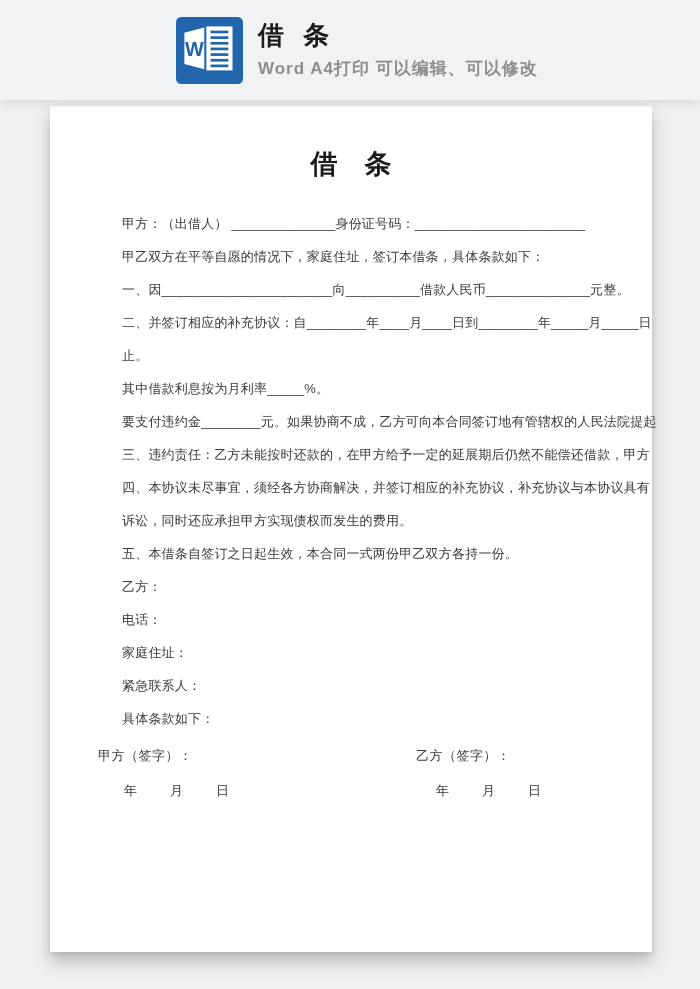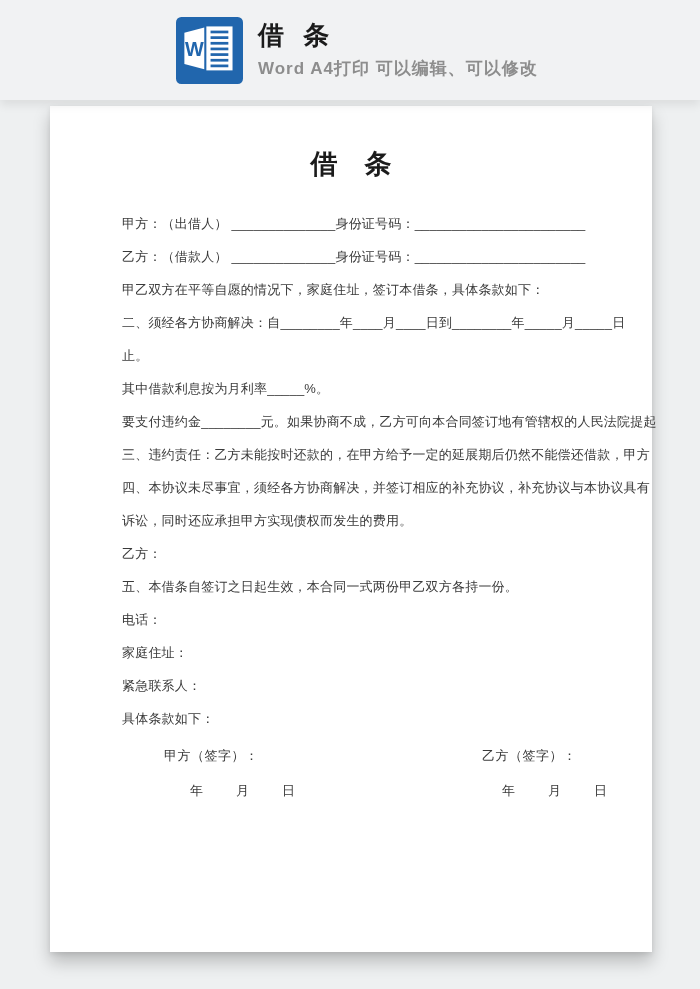--- a/index.html
+++ b/index.html
@@ -41,21 +41,21 @@
   .doc-title{
     margin:40px 0 32px;text-align:center;
     font-size:27px;font-weight:bold;color:var(--title-black,#1b1b1b);
   }
   .doc-body{padding:0 36px 0 72px;color:var(--text-dark,#3a3a3a);}
   .doc-line{
     font-size:13px;line-height:20px;margin:0 0 13px;
     white-space:nowrap;font-weight:500;letter-spacing:0.2px;
   }
   .sig-row{
-    display:flex;margin-top:18px;padding:0 36px 0 114px;
+    display:flex;margin-top:18px;padding:0 36px 0 48px;
     color:var(--text-dark,#3a3a3a);font-size:13px;font-weight:500;justify-content:space-between;
   }
   .sig-col-a{width:318px;flex:0 0 auto;}
   .sig-col-b{flex:1;}
   .sig-label{letter-spacing:0.5px;}
   .sig-date{display:flex;gap:33px;margin-top:17px;padding-left:26px;}
   .sig-col-b .sig-date{padding-left:20px;}
 </style>
 </head>
 <body>
@@ -82,31 +82,31 @@
       <div class="topbar-subtitle">Word A4打印 可以编辑、可以修改</div>
     </div>
   </div>
 </div>
 
 <div class="page">
   <h1 class="doc-title">借　条</h1>
 
   <div class="doc-body">
       <p class="doc-line">甲方：（出借人） ______________身份证号码：_______________________</p>
-      <p class="doc-line">乙方：（借款人） ______________身份证号码：_______________________</p>
       <p class="doc-line">甲乙双方在平等自愿的情况下，家庭住址，签订本借条，具体条款如下：</p>
-      <p class="doc-line">二、须经各方协商解决：自________年____月____日到________年_____月_____日</p>
+      <p class="doc-line">一、因_______________________向__________借款人民币______________元整。</p>
+      <p class="doc-line">二、并签订相应的补充协议：自________年____月____日到________年_____月_____日</p>
       <p class="doc-line">止。</p>
       <p class="doc-line">其中借款利息按为月利率_____%。</p>
       <p class="doc-line">要支付违约金________元。如果协商不成，乙方可向本合同签订地有管辖权的人民法院提起</p>
       <p class="doc-line">三、违约责任：乙方未能按时还款的，在甲方给予一定的延展期后仍然不能偿还借款，甲方</p>
       <p class="doc-line">四、本协议未尽事宜，须经各方协商解决，并签订相应的补充协议，补充协议与本协议具有</p>
       <p class="doc-line">诉讼，同时还应承担甲方实现债权而发生的费用。</p>
+      <p class="doc-line">五、本借条自签订之日起生效，本合同一式两份甲乙双方各持一份。</p>
       <p class="doc-line">乙方：</p>
-      <p class="doc-line">五、本借条自签订之日起生效，本合同一式两份甲乙双方各持一份。</p>
       <p class="doc-line">电话：</p>
       <p class="doc-line">家庭住址：</p>
       <p class="doc-line">紧急联系人：</p>
       <p class="doc-line">具体条款如下：</p>
     </div>
 
   <div class="sig-row">
     <div class="sig-col-a">
       <div class="sig-label">甲方（签字）：</div>
       <div class="sig-date">

